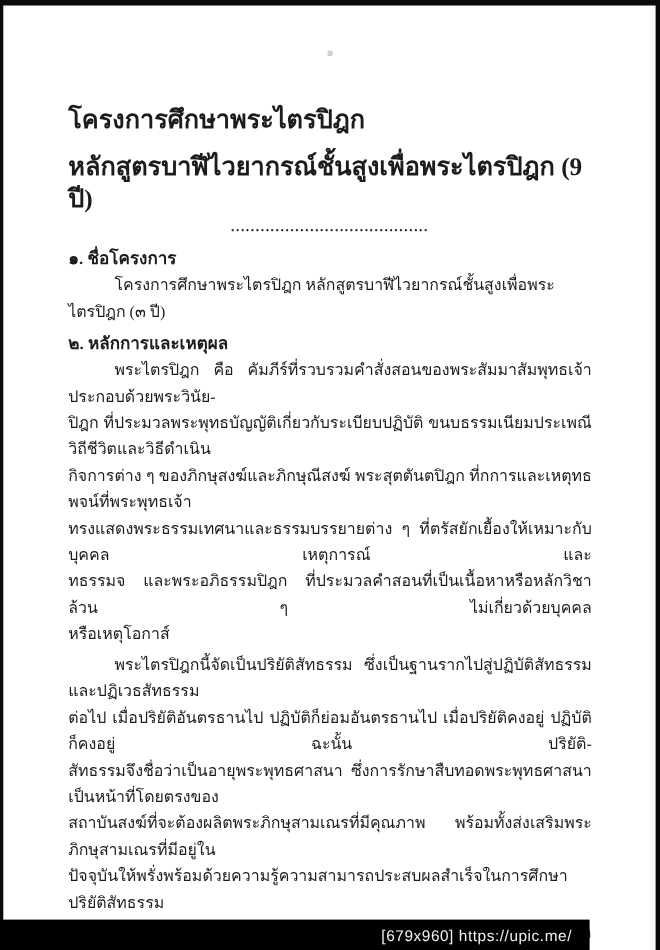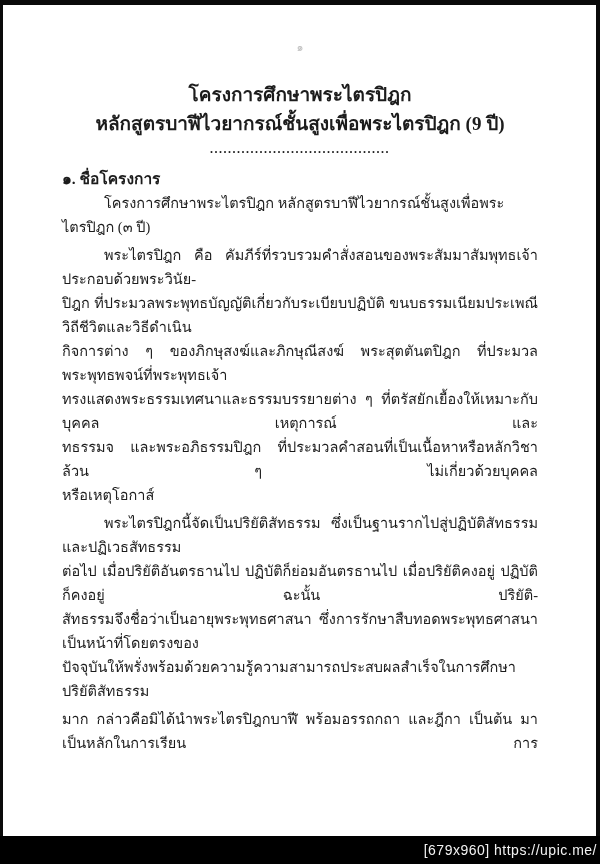--- a/index.html
+++ b/index.html
@@ -5,31 +5,31 @@
   html,body{margin:0;padding:0;background:#2b2b2b;}
   .page{
     position:relative;width:600px;height:864px;background:#ffffff;overflow:hidden;
     font-family:"Liberation Serif","DejaVu Serif",serif;color:#1c1c1c;
   }
   .edge{position:absolute;background:#0a0a0a;}
   .edge-top{top:0;left:0;width:600px;height:5px;}
   .edge-left{top:0;left:0;width:3px;height:864px;}
   .edge-right{top:0;right:0;width:4px;height:864px;}
   .watermark-bar{
-    position:absolute;left:0;top:836px;width:600px;height:28px;background:#000;
+    position:absolute;left:0;top:836px;width:536px;height:28px;background:#000;
     display:flex;align-items:center;justify-content:flex-end;
     font-family:"Liberation Sans","DejaVu Sans",sans-serif;
-    color:#f2f2f2;font-size:14px;letter-spacing:0.5px;padding-right:3px;box-sizing:border-box;
+    color:#f2f2f2;font-size:14px;letter-spacing:0.5px;padding-right:16px;box-sizing:border-box;
   }
   .page-mark{
     position:absolute;top:38px;left:50%;transform:translateX(-50%);
     font-size:11px;color:#8a8a8a;opacity:0.55;
   }
   .content{position:absolute;left:62px;top:80px;width:476px;}
-  .doc-title{ text-align:center;font-weight:bold;font-size:19px;line-height:29px;}
+  .doc-title{ font-weight:bold;font-size:23px;line-height:29px;margin-top:14px;}
   .dots-divider{
     text-align:center;font-weight:bold;font-size:12px;line-height:22px;letter-spacing:1.5px;
     color:#222;
   }
   .title-gap{height:6px;}
   .heading{font-weight:bold;font-size:15.5px;line-height:25px;}
   .para{margin:0 0 4px 0;}
   .body-line{
     font-size:14.5px;line-height:24px;
     text-align:justify;text-align-last:justify;
@@ -51,32 +51,34 @@
   <div class="content">
     <div class="doc-title">โครงการศึกษาพระไตรปิฎก</div>
     <div class="doc-title">หลักสูตรบาฬีไวยากรณ์ชั้นสูงเพื่อพระไตรปิฎก (9 ปี)</div>
     <div class="dots-divider">........................................</div>
     <div class="title-gap"></div>
     <div>
         <div class="heading">๑. ชื่อโครงการ</div>
         <div class="para no-just">
           <div class="body-line first-line last-line">โครงการศึกษาพระไตรปิฎก หลักสูตรบาฬีไวยากรณ์ชั้นสูงเพื่อพระไตรปิฎก (๓ ปี)</div>
         </div>
+        <div class="heading">๒. หลักการและเหตุผล</div>
         <div class="para">
           <div class="body-line first-line">พระไตรปิฎก คือ คัมภีร์ที่รวบรวมคำสั่งสอนของพระสัมมาสัมพุทธเจ้า ประกอบด้วยพระวินัย-</div>
           <div class="body-line">ปิฎก ที่ประมวลพระพุทธบัญญัติเกี่ยวกับระเบียบปฏิบัติ ขนบธรรมเนียมประเพณี วิถีชีวิตและวิธีดำเนิน</div>
-          <div class="body-line">กิจการต่าง ๆ ของภิกษุสงฆ์และภิกษุณีสงฆ์ พระสุตตันตปิฎก ที่ประมวลพระพุทธพจน์ที่พระพุทธเจ้า</div>
+          <div class="body-line">กิจการต่าง ๆ ของภิกษุสงฆ์และภิกษุณีสงฆ์ พระสุตตันตปิฎก ที่กการและเหตุทธพจน์ที่พระพุทธเจ้า</div>
           <div class="body-line">ทรงแสดงพระธรรมเทศนาและธรรมบรรยายต่าง ๆ ที่ตรัสยักเยื้องให้เหมาะกับบุคคล เหตุการณ์ และ</div>
           <div class="body-line">ทธรรมจ และพระอภิธรรมปิฎก ที่ประมวลคำสอนที่เป็นเนื้อหาหรือหลักวิชาล้วน ๆ ไม่เกี่ยวด้วยบุคคล</div>
           <div class="body-line last-line">หรือเหตุโอกาส์</div>
         </div>
         <div class="para">
           <div class="body-line first-line">พระไตรปิฎกนี้จัดเป็นปริยัติสัทธรรม ซึ่งเป็นฐานรากไปสู่ปฏิบัติสัทธรรมและปฏิเวธสัทธรรม</div>
           <div class="body-line">ต่อไป เมื่อปริยัติอันตรธานไป ปฏิบัติก็ย่อมอันตรธานไป เมื่อปริยัติคงอยู่ ปฏิบัติก็คงอยู่ ฉะนั้น ปริยัติ-</div>
           <div class="body-line">สัทธรรมจึงชื่อว่าเป็นอายุพระพุทธศาสนา ซึ่งการรักษาสืบทอดพระพุทธศาสนาเป็นหน้าที่โดยตรงของ</div>
+          <div class="body-line">สถาบันสงฆ์ที่จะต้องผลิตพระภิกษุสามเณรที่มีคุณภาพ พร้อมทั้งส่งเสริมพระภิกษุสามเณรที่มีอยู่ใน</div>
           <div class="body-line last-line">ปัจจุบันให้พรั่งพร้อมด้วยความรู้ความสามารถประสบผลสำเร็จในการศึกษาปริยัติสัทธรรม</div>
         </div>
         <div class="para">
           <div class="body-line">มาก กล่าวคือมิได้นำพระไตรปิฎกบาฬี พร้อมอรรถกถา และฎีกา เป็นต้น มาเป็นหลักในการเรียน การ</div>
         </div>
       </div>
   </div>
 
   <div class="watermark-bar">
     <span>[679x960] https://upic.me/</span>

